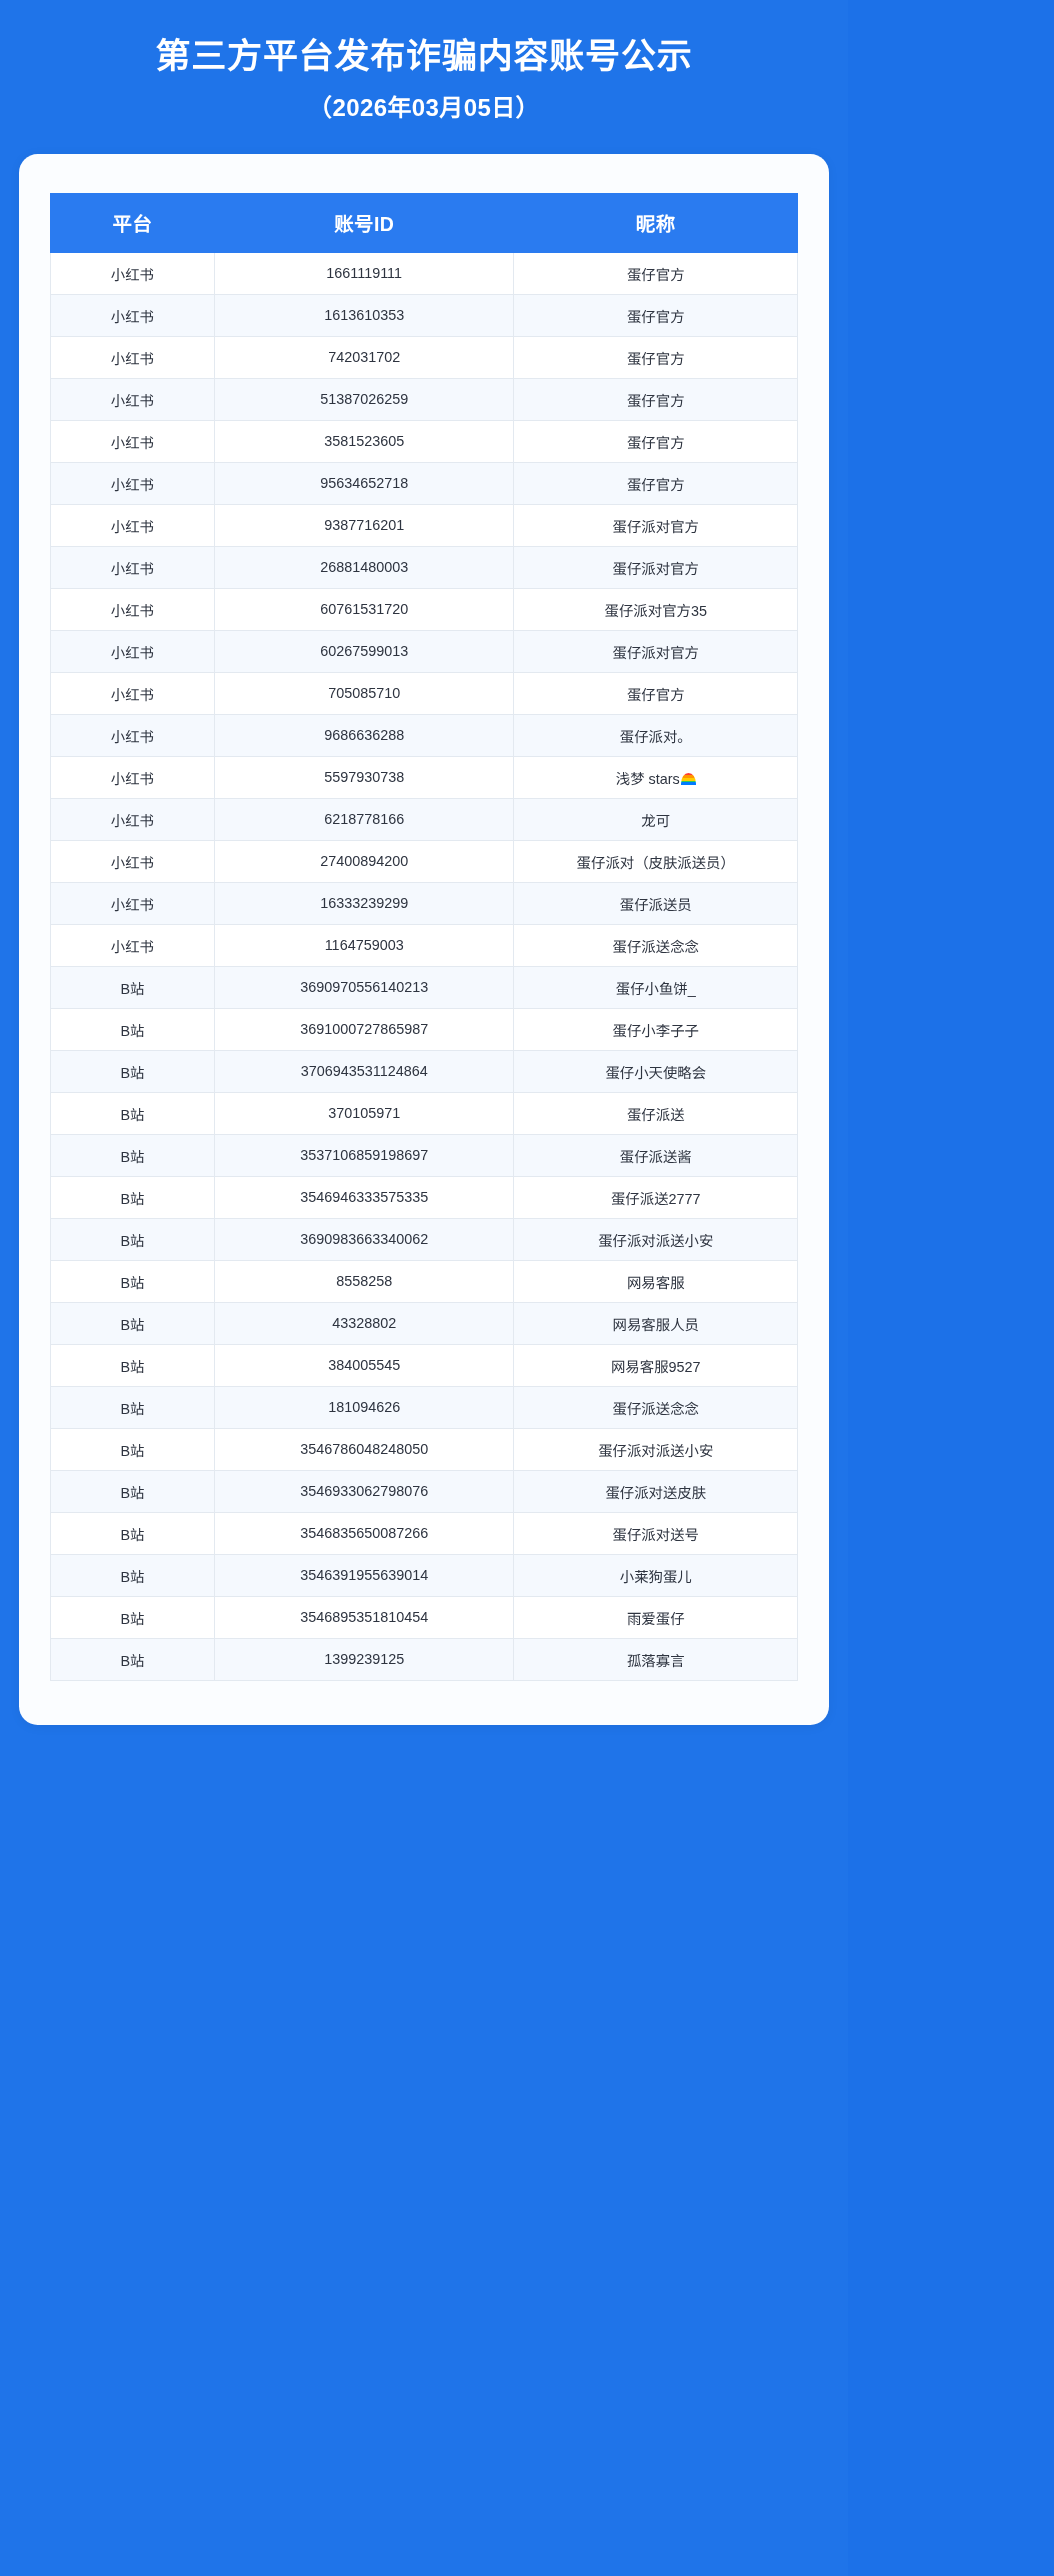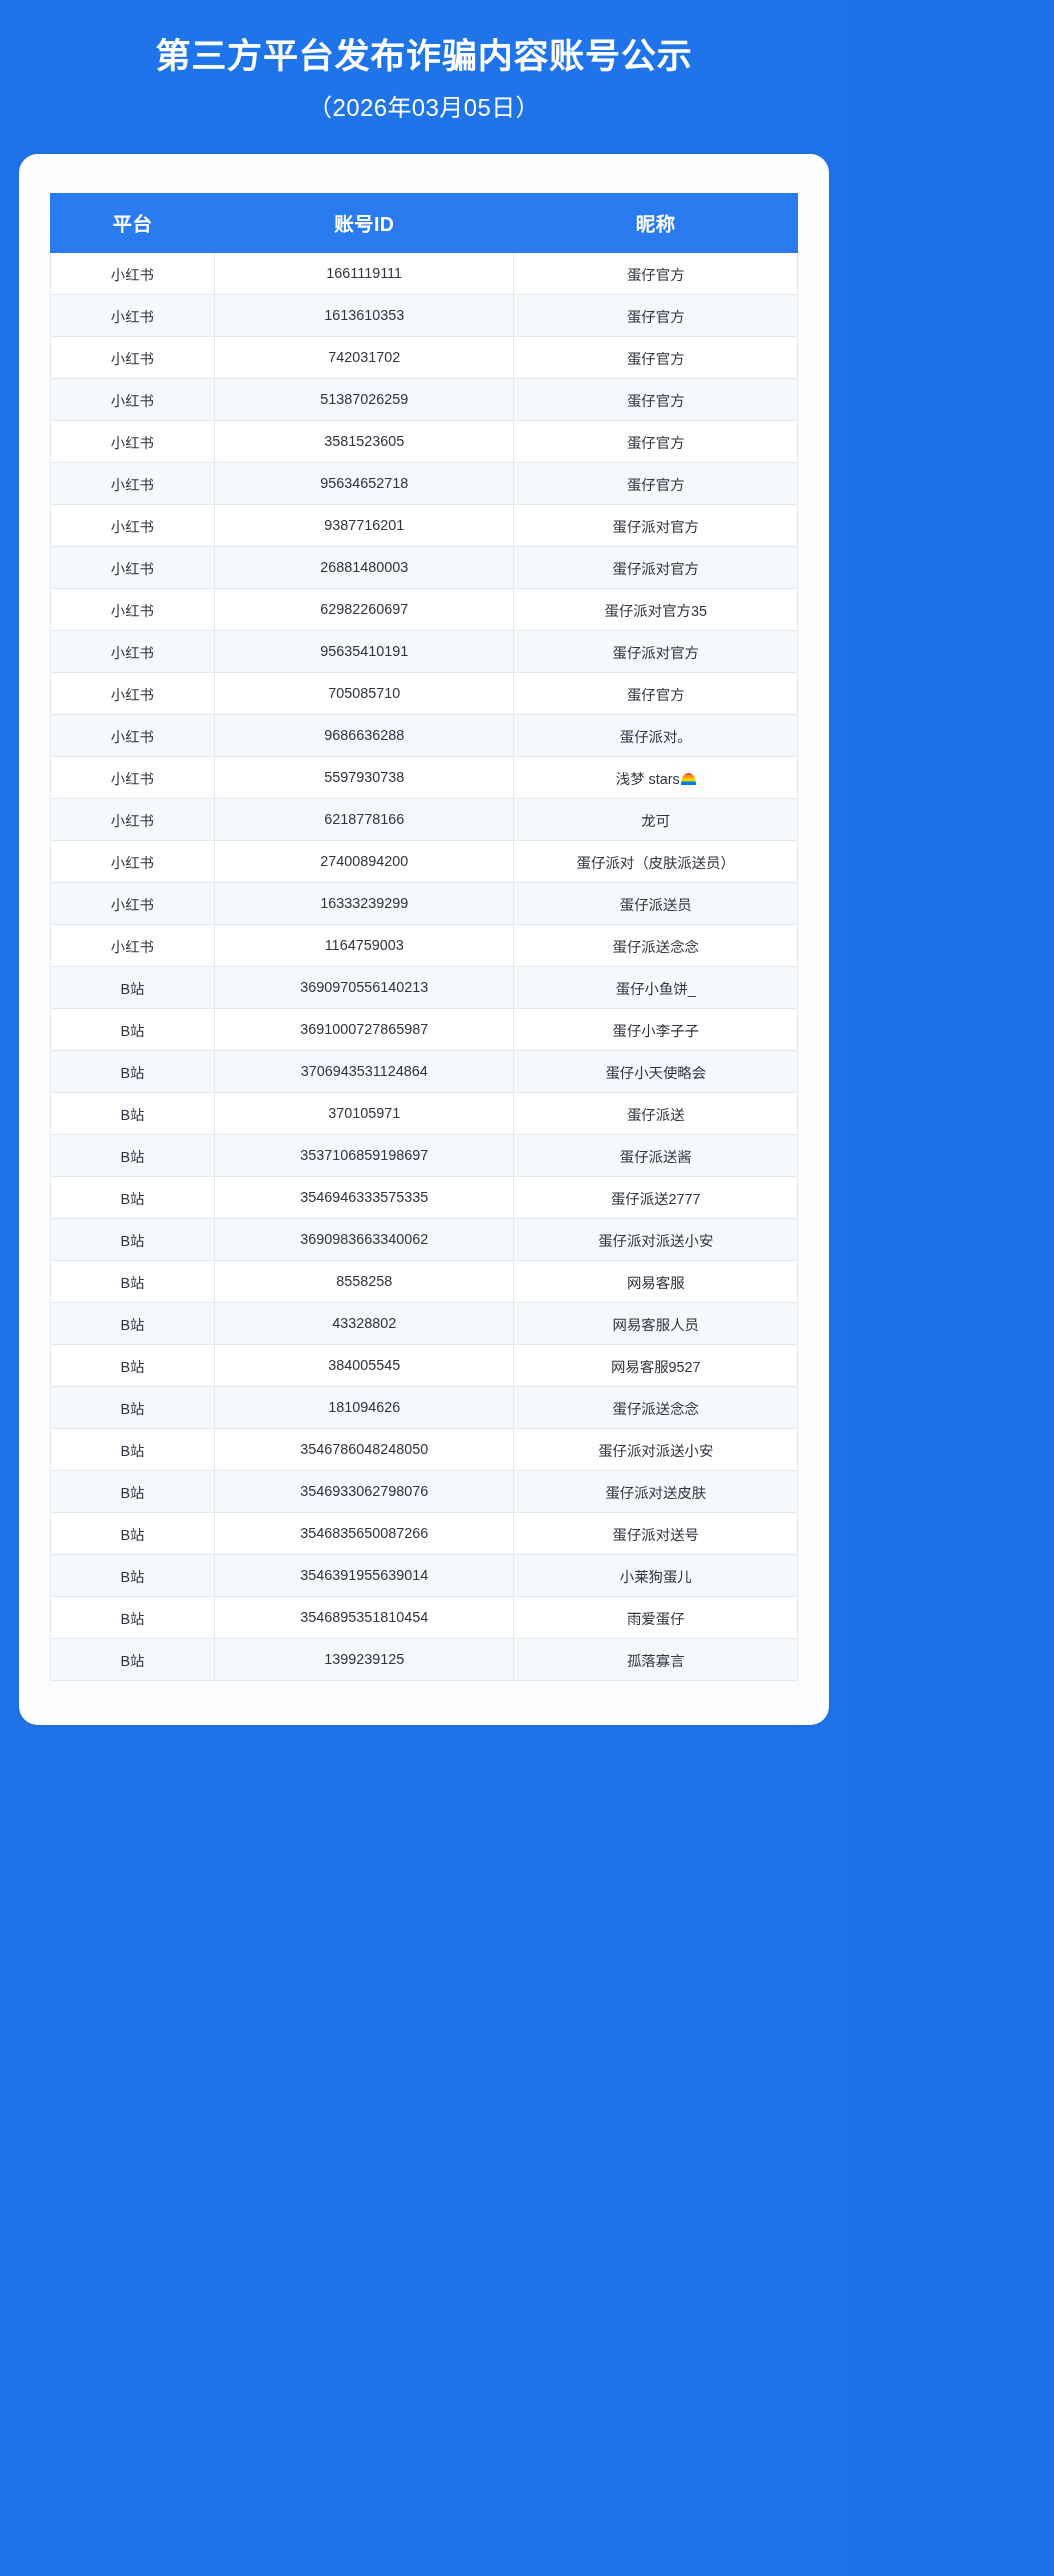--- a/index.html
+++ b/index.html
@@ -27,21 +27,21 @@
   .header-title {
     color: #ffffff;
     font-size: 35px;
     font-weight: bold;
     letter-spacing: 0.8px;
     line-height: 1.35;
   }
   .header-sub {
     color: #ffffff;
     font-size: 24px;
-    font-weight: normal;
+    font-weight: bold;
     margin-top: 8.5px;
     letter-spacing: 0.4px;
   }
   .card {
     margin: 31px 18.7px 0 18.7px;
     background: #fbfdff;
     border-radius: 18.7px;
     padding: 39px 31px 44px 31px;
     box-sizing: border-box;
     box-shadow: 0 1.7px 10.2px rgba(0,0,0,0.06);
@@ -155,26 +155,26 @@
             <td>9387716201</td>
             <td>蛋仔派对官方</td>
           </tr>
           <tr class="alt">
             <td>小红书</td>
             <td>26881480003</td>
             <td>蛋仔派对官方</td>
           </tr>
           <tr>
             <td>小红书</td>
-            <td>62982260697</td>
+            <td>60761531720</td>
             <td>蛋仔派对官方35</td>
           </tr>
           <tr class="alt">
             <td>小红书</td>
-            <td>95635410191</td>
+            <td>60267599013</td>
             <td>蛋仔派对官方</td>
           </tr>
           <tr>
             <td>小红书</td>
             <td>705085710</td>
             <td>蛋仔官方</td>
           </tr>
           <tr class="alt">
             <td>小红书</td>
             <td>9686636288</td>

